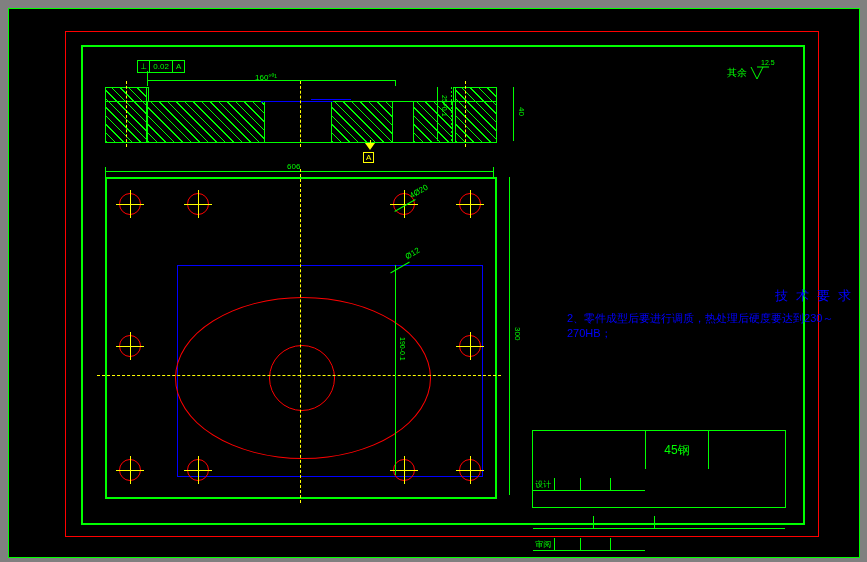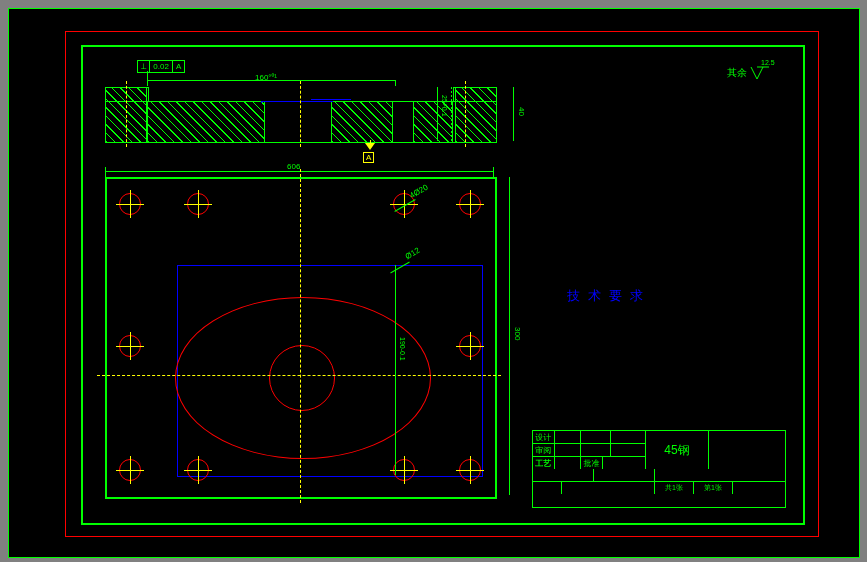--- a/index.html
+++ b/index.html
@@ -175,21 +175,21 @@
   .title-block {
     position: absolute;
     right: 73px;
     bottom: 49px;
     width: 252px;
     height: 76px;
     border: 1px solid #00ff00;
     color: #00ff00;
     font-size: 8px;
   }
-  .tb-row { display: flex; border-bottom: 1px solid #00ff00; }
+  .tb-row { display: flex; border-bottom: 1px solid #00ff00; margin-top: 47px; }
   .tb-row:last-child { border-bottom: none; }
   .tb-cell { border-right: 1px solid #00ff00; padding: 1px 2px; display: flex; align-items: center; justify-content: center; overflow: hidden; }
   .tb-cell:last-child { border-right: none; }
   .dim-line {
     position: absolute;
     background: #00ff00;
     height: 1px;
   }
   .dim-line-v {
     position: absolute;
@@ -336,20 +336,21 @@
     <span>其余</span>
     <svg width="22" height="16" style="margin-left:2px;">
       <path d="M2 2 L8 14 L14 2" stroke="#00ff00" fill="none" stroke-width="1"></path>
       <line x1="8" y1="2" x2="20" y2="2" stroke="#00ff00" stroke-width="1"></line>
     </svg>
     <span style="position:absolute;top:-6px;left:34px;font-size:7px;">12.5</span>
   </div>
 
   <div class="tech-req">
     <div class="tech-title">技术要求</div>
+    <div class="tech-line">2、零件成型后要进行调质，热处理后硬度要达到230～270HB；</div>
   </div>
 
   <div class="title-block">
     <div style="display:flex;height:38px;">
       <div style="width:112px;border-right:1px solid #00ff00;">
         <div class="tb-row" style="height:12px;">
           <div class="tb-cell" style="width:20px;">设计</div>
           <div class="tb-cell" style="width:26px;"></div>
           <div class="tb-cell" style="width:30px;"></div>
           <div class="tb-cell" style="width:36px;"></div>

